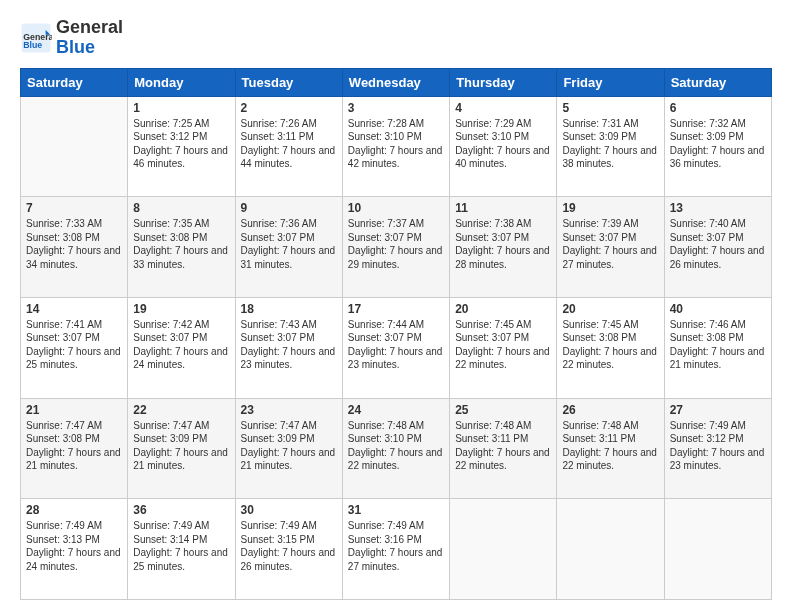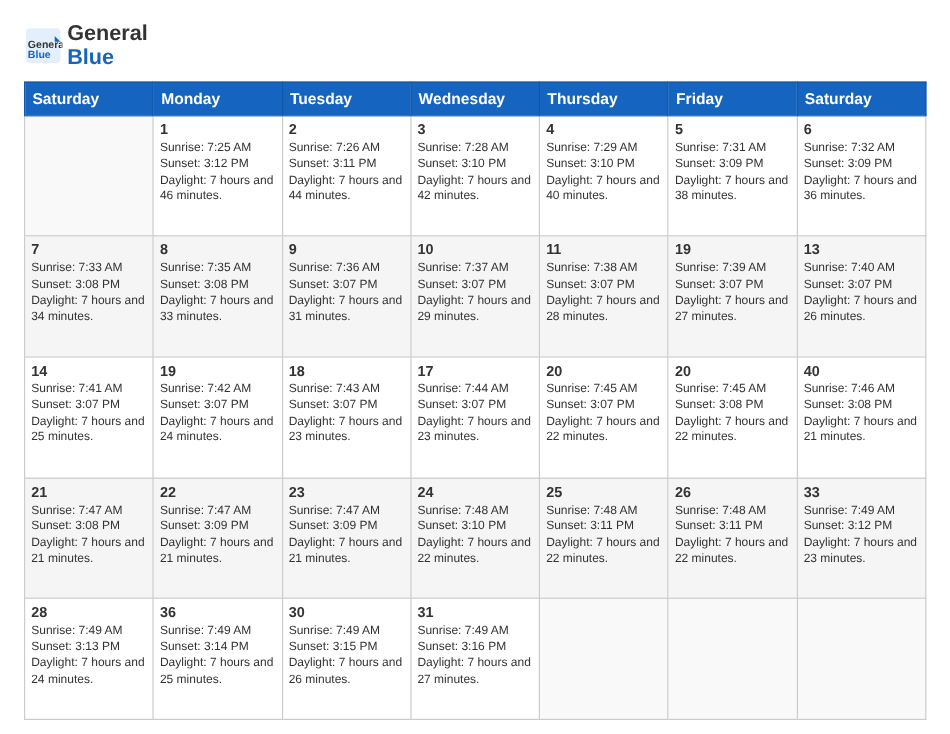--- a/index.html
+++ b/index.html
@@ -244,21 +244,21 @@
           </td>
           <td>
             <span class="day-num">25</span>
             <div class="cell-text">Sunrise: 7:48 AM<br>Sunset: 3:11 PM<br>Daylight: 7 hours and 22 minutes.</div>
           </td>
           <td>
             <span class="day-num">26</span>
             <div class="cell-text">Sunrise: 7:48 AM<br>Sunset: 3:11 PM<br>Daylight: 7 hours and 22 minutes.</div>
           </td>
           <td>
-            <span class="day-num">33</span>
+            <span class="day-num">27</span>
             <div class="cell-text">Sunrise: 7:49 AM<br>Sunset: 3:12 PM<br>Daylight: 7 hours and 23 minutes.</div>
           </td>
         </tr>
         <tr>
           <td>
             <span class="day-num">28</span>
             <div class="cell-text">Sunrise: 7:49 AM<br>Sunset: 3:13 PM<br>Daylight: 7 hours and 24 minutes.</div>
           </td>
           <td>
             <span class="day-num">36</span>

